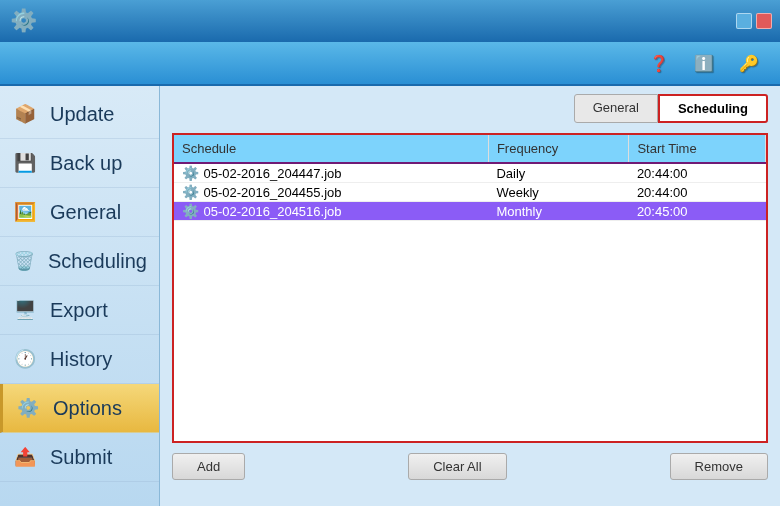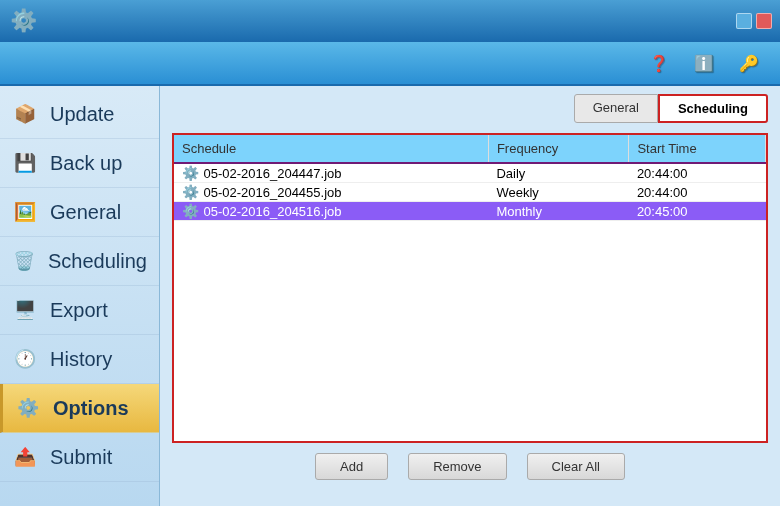--- a/index.html
+++ b/index.html
@@ -123,21 +123,21 @@
       align-items: center;
       justify-content: center;
       font-size: 18px;
     }
     .sidebar-label {
       font-size: 20px;
       color: #1a3a5a;
       font-weight: 500;
     }
     .sidebar-item.active .sidebar-label {
-      font-weight: bold;
+      font-weight: normal;
     }
 
     
     .content {
       flex: 1;
       padding: 8px 12px;
       background: #d4e8f7;
     }
 
     
@@ -205,21 +205,21 @@
     }
     .row-icon {
       display: inline-block;
       margin-right: 4px;
       font-size: 14px;
     }
 
     
     .bottom-buttons {
       display: flex;
-      justify-content: center;
+      justify-content: space-between;
       gap: 20px;
       margin-top: 10px;
     }
     .btn {
       padding: 5px 24px;
       background: linear-gradient(180deg, #f0f0f0 0%, #d8d8d8 100%);
       border: 1px solid #aaa;
       border-radius: 3px;
       cursor: pointer;
       font-size: 13px;
@@ -327,17 +327,17 @@
               <td><span class="row-icon">⚙️</span>05-02-2016_204516.job</td>
               <td>Monthly</td>
               <td>20:45:00</td>
             </tr>
           </tbody>
       </table>
     </div>
 
     <div class="bottom-buttons">
       <button class="btn">Add</button>
+      <button class="btn">Clear All</button>
       <button class="btn">Remove</button>
-      <button class="btn">Clear All</button>
     </div>
   </div>
 </div>
 
 </body></html>

